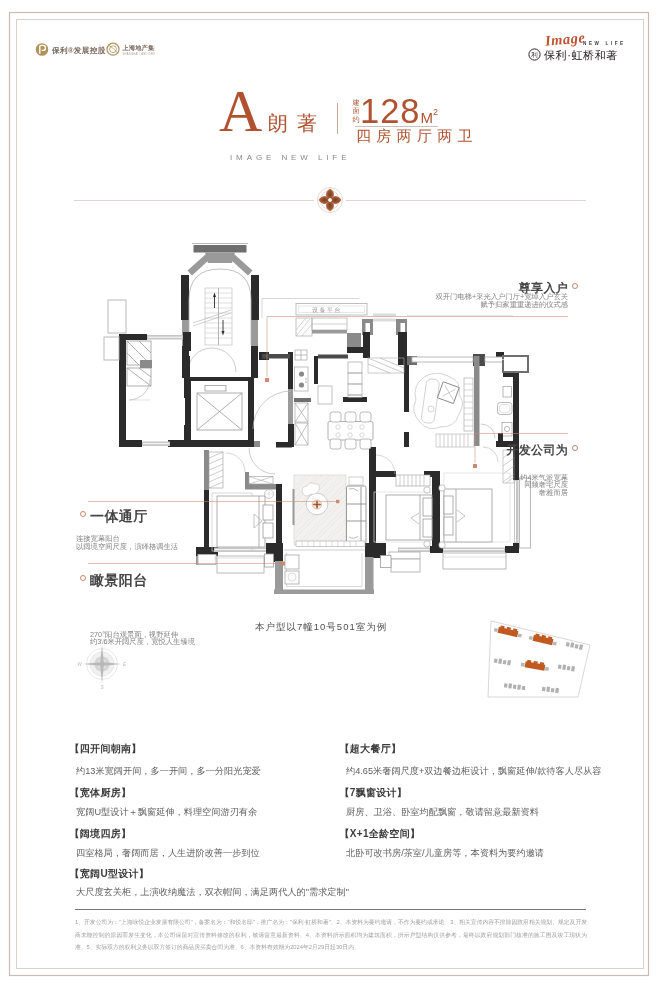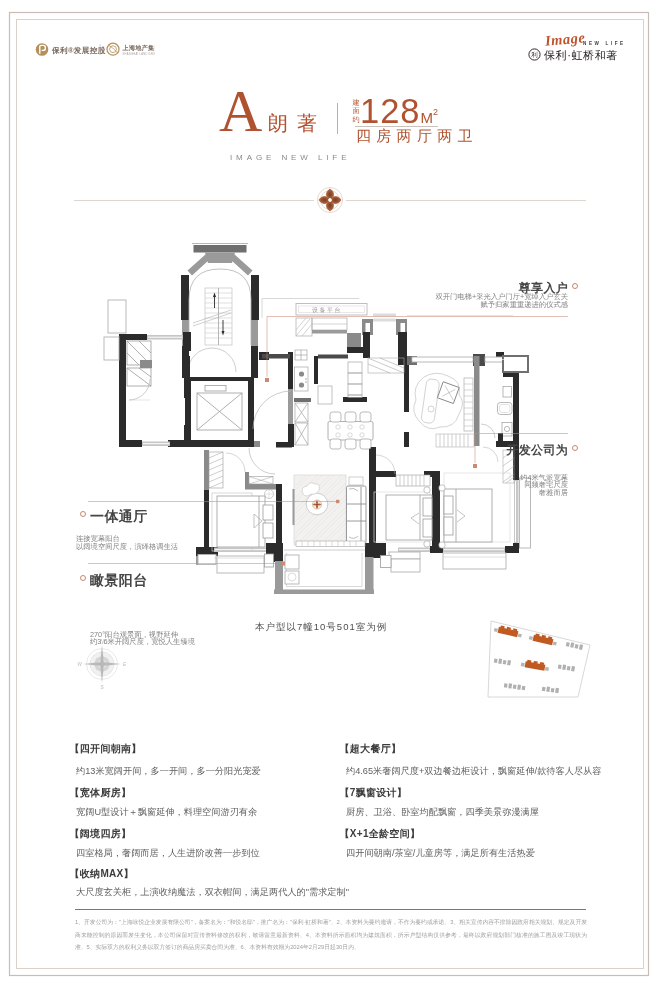--- a/index.html
+++ b/index.html
@@ -563,23 +563,23 @@
 <div class="abs dot" style="left:79.5px;top:575px;"></div>
 <div class="abs ct" style="left:90px;top:572px;">瞰景阳台</div>
 <div class="abs cb" style="left:90px;top:583.5px;margin-top:47px;">270°阳台观景面，视野延伸<br>约3.6米开阔尺度，宽悦人生臻境</div>
 
 <div class="abs fh" style="left:69.5px;top:742px">【四开间朝南】</div>
 <div class="abs fb" style="left:76px;top:764.5px">约13米宽阔开间，多一开间，多一分阳光宠爱</div>
 <div class="abs fh" style="left:69.5px;top:785.5px">【宽体厨房】</div>
 <div class="abs fb" style="left:76px;top:806px">宽阔U型设计＋飘窗延伸，料理空间游刃有余</div>
 <div class="abs fh" style="left:69.5px;top:826.5px">【阔境四房】</div>
 <div class="abs fb" style="left:76px;top:846.5px">四室格局，奢阔而居，人生进阶改善一步到位</div>
-<div class="abs fh" style="left:69.5px;top:867px">【收纳MAX】</div>
+<div class="abs fh" style="left:69.5px;top:867px">【宽阔U型设计】</div>
 <div class="abs fb" style="left:76px;top:886px">大尺度玄关柜，上演收纳魔法，双衣帽间，满足两代人的"需求定制"</div>
 <div class="abs fh" style="left:339.5px;top:742px">【超大餐厅】</div>
 <div class="abs fb" style="left:346px;top:764.5px">约4.65米奢阔尺度+双边餐边柜设计，飘窗延伸/款待客人尽从容</div>
 <div class="abs fh" style="left:339.5px;top:785.5px">【7飘窗设计】</div>
-<div class="abs fb" style="left:346px;top:806px">厨房、卫浴、卧室均配飘窗，四季美景弥漫满屋</div>
+<div class="abs fb" style="left:346px;top:806px">厨房、卫浴、卧室均配飘窗，敬请留意最新资料</div>
 <div class="abs fh" style="left:339.5px;top:826.5px">【X+1全龄空间】</div>
-<div class="abs fb" style="left:346px;top:846.5px">四开间朝南/茶室/儿童房等，满足所有生活热爱</div>
+<div class="abs fb" style="left:346px;top:846.5px">北卧可改书房/茶室/儿童房等，本资料为要约邀请</div>
 
 <div class="abs" style="left:75px;top:909px;width:511px;height:1px;background:#777777"></div>
 <div class="abs" style="left:75px;top:916px;width:512px;font-size:5.8px;line-height:12.5px;color:#a0a0a0;text-align:justify">1、开发公司为："上海咏悦企业发展有限公司"，备案名为："和悦名邸"，推广名为："保利·虹桥和著"。2、本资料为要约邀请，不作为要约或承诺。3、相关宣传内容不排除因政府相关规划、规定及开发商未能控制的原因而发生变化，本公司保留对宣传资料修改的权利，敬请留意最新资料。4、本资料所示面积均为建筑面积，所示户型结构仅供参考，最终以政府规划部门核准的施工图及竣工现状为准。5、实际双方的权利义务以双方签订的商品房买卖合同为准。6、本资料有效期为2024年2月29日起30日内。</div>
 
 </body></html>

